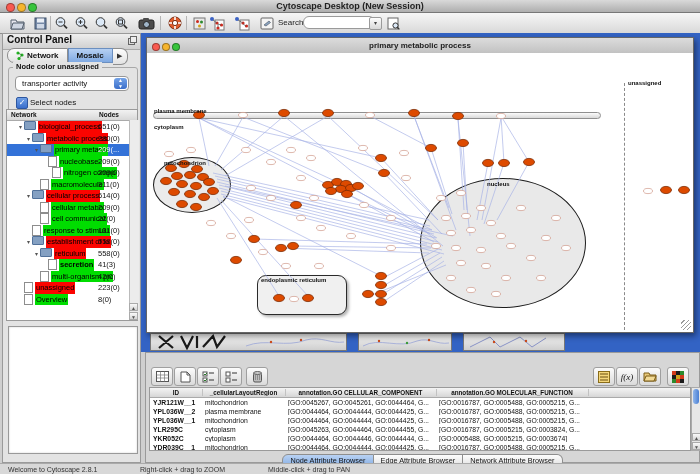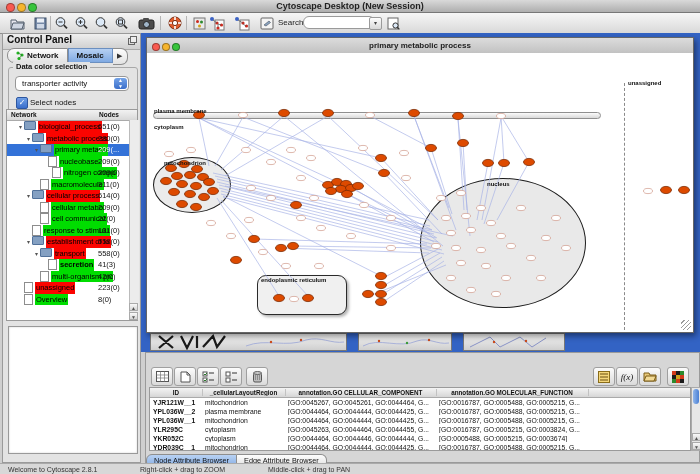--- a/index.html
+++ b/index.html
@@ -95,21 +95,21 @@
   .dbtn{top:14px;width:20px;height:17px;border:1px solid #9f9f9f;border-radius:3px;background:linear-gradient(#fcfcfc,#dadada);
         display:flex;align-items:center;justify-content:center}
   .dp-table{left:3px;top:34px;width:542px;height:64px;background:#fff;border:1px solid #9a9a9a;box-sizing:border-box;overflow:hidden}
   .dt-header{height:9px;background:linear-gradient(#f4f4f4,#d6d6d6);border-bottom:1px solid #aaa;position:relative;
              font-size:6.3px;font-weight:bold}
   .dt-header span{position:absolute;top:1px;text-align:center;overflow:hidden;white-space:nowrap;border-right:1px solid #c2c2c2}
   .dt-row{height:9px;position:relative;font-size:6.8px;white-space:nowrap}
   .dt-row span{position:absolute;top:0.5px;overflow:hidden;white-space:nowrap}
   .dp-scroll{left:545px;top:34px;width:10px;height:64px;background:#e7e7e7;border:1px solid #aaa;box-sizing:border-box}
   .dp-thumb{left:1px;top:1px;width:6px;height:15px;border-radius:3px;background:linear-gradient(90deg,#8fb5ea,#4a7fd4)}
-  .dp-tabs{left:0;top:101px;width:553px;height:13px;display:flex;}
+  .dp-tabs{left:0;top:101px;width:553px;height:13px;display:flex;justify-content:center}
   .dp-tab{height:12px;line-height:12px;font-size:7.3px;padding:0 7px;border:1px solid #8e8e8e;border-left:none;
           background:linear-gradient(#fdfdfd,#e0e0e0)}
   .dp-tab:first-child{border-left:1px solid #8e8e8e;border-radius:6px 0 0 6px}
   .dp-tab:last-child{border-radius:0 6px 6px 0}
   .dp-tab.sel{background:linear-gradient(#b9d2f3,#82abe3)}
   
   .statusbar{left:0;top:463px;width:700px;height:11px;background:#d8d8d8;border-top:1px solid #aaa;font-size:7px;color:#333}
   .statusbar span{position:absolute;top:1.5px}
   svg{display:block}
 </style>
@@ -246,21 +246,21 @@
           <path d="M2 2l4 2M6 4L3 7.5" stroke="#2a7a2a" stroke-width=".7"></path>
         </svg>
       <span>Network</span>
     </div>
     <div class="cp-tab sel">
       <span>Mosaic</span>
     </div>
     <div class="cp-arrow">▶</div>
   </div>
   <div class="abs groupbox"></div>
-  <div class="abs group-label">Data color selection</div>
+  <div class="abs group-label">Node color unassigned</div>
   <div class="abs combo">
     <span>transporter activity</span>
     <span class="abs combo-step">▲<br>▼</span>
   </div>
   <div class="abs checkbox">✓</div>
   <div class="abs check-label">Select nodes</div>
 
   <div class="abs treebox">
     <div class="tree-header">
       <span class="c1">Network</span>
@@ -271,21 +271,21 @@
         <div class="tree-row" style="padding-left: 18px;"><span class="t-arrow">▾</span><span class="t-folder"></span><span class="t-chip chip-red" style="max-width: 68px;">metabolic process</span><span class="t-count">280(0)</span></div>
         <div class="tree-row sel" style="padding-left: 26px;"><span class="t-arrow">▾</span><span class="t-folder"></span><span class="t-chip chip-green" style="max-width: 60px;">primary metabo</span><span class="t-count">209(...</span></div>
         <div class="tree-row" style="padding-left: 34px;"><span class="t-arrow"></span><span class="t-file"></span><span class="t-chip chip-green" style="max-width: 52px;">nucleobase-</span><span class="t-count">209(0)</span></div>
         <div class="tree-row" style="padding-left: 38px;"><span class="t-arrow"></span><span class="t-file"></span><span class="t-chip chip-green" style="max-width: 60px;">nitrogen compo</span><span class="t-count">209(0)</span></div>
         <div class="tree-row" style="padding-left: 26px;"><span class="t-arrow"></span><span class="t-file"></span><span class="t-chip chip-green" style="max-width: 60px;">macromolecule</span><span class="t-count">311(0)</span></div>
         <div class="tree-row" style="padding-left: 18px;"><span class="t-arrow">▾</span><span class="t-folder"></span><span class="t-chip chip-red" style="max-width: 68px;">cellular process</span><span class="t-count">614(0)</span></div>
         <div class="tree-row" style="padding-left: 26px;"><span class="t-arrow"></span><span class="t-file"></span><span class="t-chip chip-green" style="max-width: 60px;">cellular metabo</span><span class="t-count">209(0)</span></div>
         <div class="tree-row" style="padding-left: 26px;"><span class="t-arrow"></span><span class="t-file"></span><span class="t-chip chip-green" style="max-width: 60px;">cell communicat</span><span class="t-count">22(0)</span></div>
         <div class="tree-row" style="padding-left: 18px;"><span class="t-arrow"></span><span class="t-file"></span><span class="t-chip chip-green" style="max-width: 68px;">response to stimulu</span><span class="t-count">131(0)</span></div>
         <div class="tree-row" style="padding-left: 18px;"><span class="t-arrow">▾</span><span class="t-folder"></span><span class="t-chip chip-red" style="max-width: 68px;">establishment of lo</span><span class="t-count">558(0)</span></div>
-        <div class="tree-row" style="padding-left: 26px;"><span class="t-arrow">▾</span><span class="t-folder"></span><span class="t-chip chip-red" style="max-width: 60px;">transport</span><span class="t-count">558(0)</span></div>
+        <div class="tree-row" style="padding-left: 26px;"><span class="t-arrow">▾</span><span class="t-folder"></span><span class="t-chip chip-red" style="max-width: 60px;">reticulum</span><span class="t-count">558(0)</span></div>
         <div class="tree-row" style="padding-left: 34px;"><span class="t-arrow"></span><span class="t-file"></span><span class="t-chip chip-green" style="max-width: 52px; font-weight: bold;">secretion</span><span class="t-count">41(3)</span></div>
         <div class="tree-row" style="padding-left: 26px;"><span class="t-arrow"></span><span class="t-file"></span><span class="t-chip chip-green" style="max-width: 60px;">multi-organism pro</span><span class="t-count">42(0)</span></div>
         <div class="tree-row" style="padding-left: 10px;"><span class="t-arrow"></span><span class="t-file"></span><span class="t-chip chip-red" style="max-width: 76px;">unassigned</span><span class="t-count">223(0)</span></div>
         <div class="tree-row" style="padding-left: 10px;"><span class="t-arrow"></span><span class="t-file"></span><span class="t-chip chip-green" style="max-width: 76px;">Overview</span><span class="t-count">8(0)</span></div>
       </div>
   </div>
   <div class="abs tree-scroll">
     <div class="scroll-arrow" style="position:absolute;bottom:9px;left:-1px">▲</div>
     <div class="scroll-arrow" style="position:absolute;bottom:0;left:-1px">▼</div>
   </div>
@@ -612,20 +612,21 @@
       </div>
   </div>
   <div class="abs dp-scroll">
     <div class="abs dp-thumb"></div>
     <div class="scroll-arrow" style="position:absolute;bottom:9px;left:0">▲</div>
     <div class="scroll-arrow" style="position:absolute;bottom:0;left:0">▼</div>
   </div>
   <div class="abs dp-tabs" id="dp-tabs">
       <div class="dp-tab sel">Node Attribute Browser</div>
       <div class="dp-tab">Edge Attribute Browser</div>
+      <div class="dp-tab">Network Attribute Browser</div>
     </div>
 </div>
 
 <div class="abs statusbar">
   <span style="left:8px">Welcome to Cytoscape 2.8.1</span>
   <span style="left:140px">Right-click + drag to ZOOM</span>
   <span style="left:268px">Middle-click + drag to PAN</span>
 </div>
 
 </body></html>

